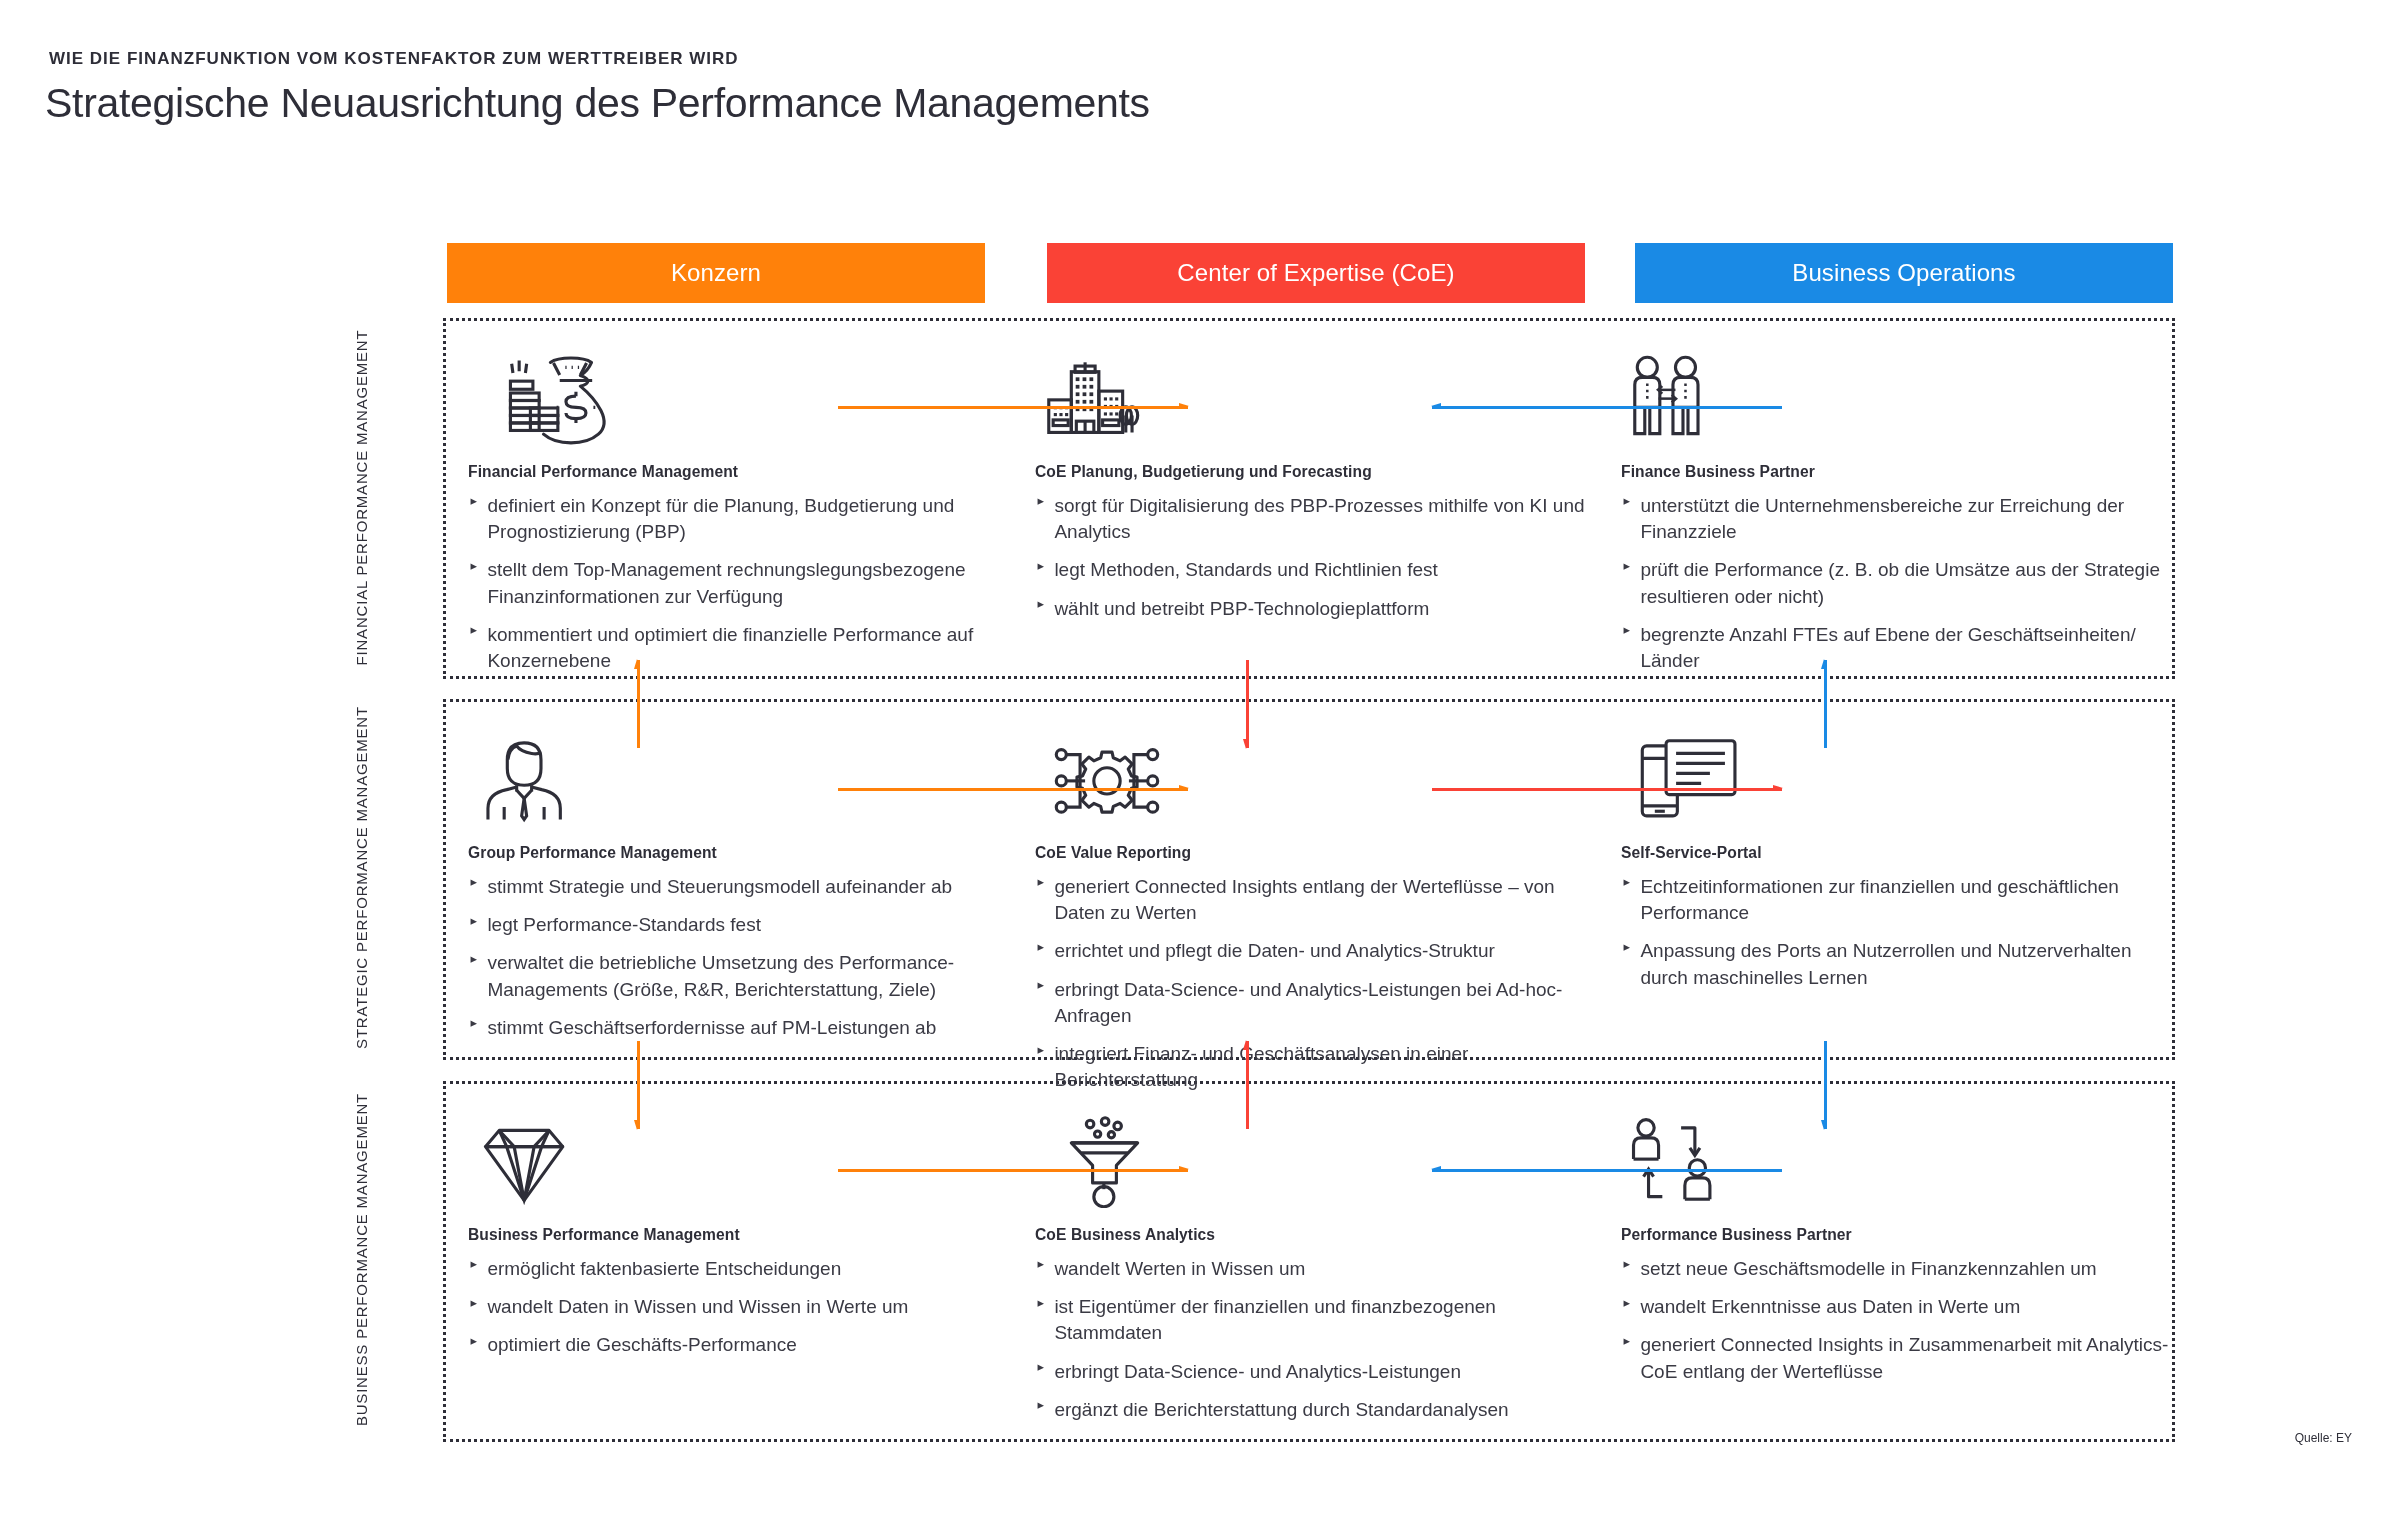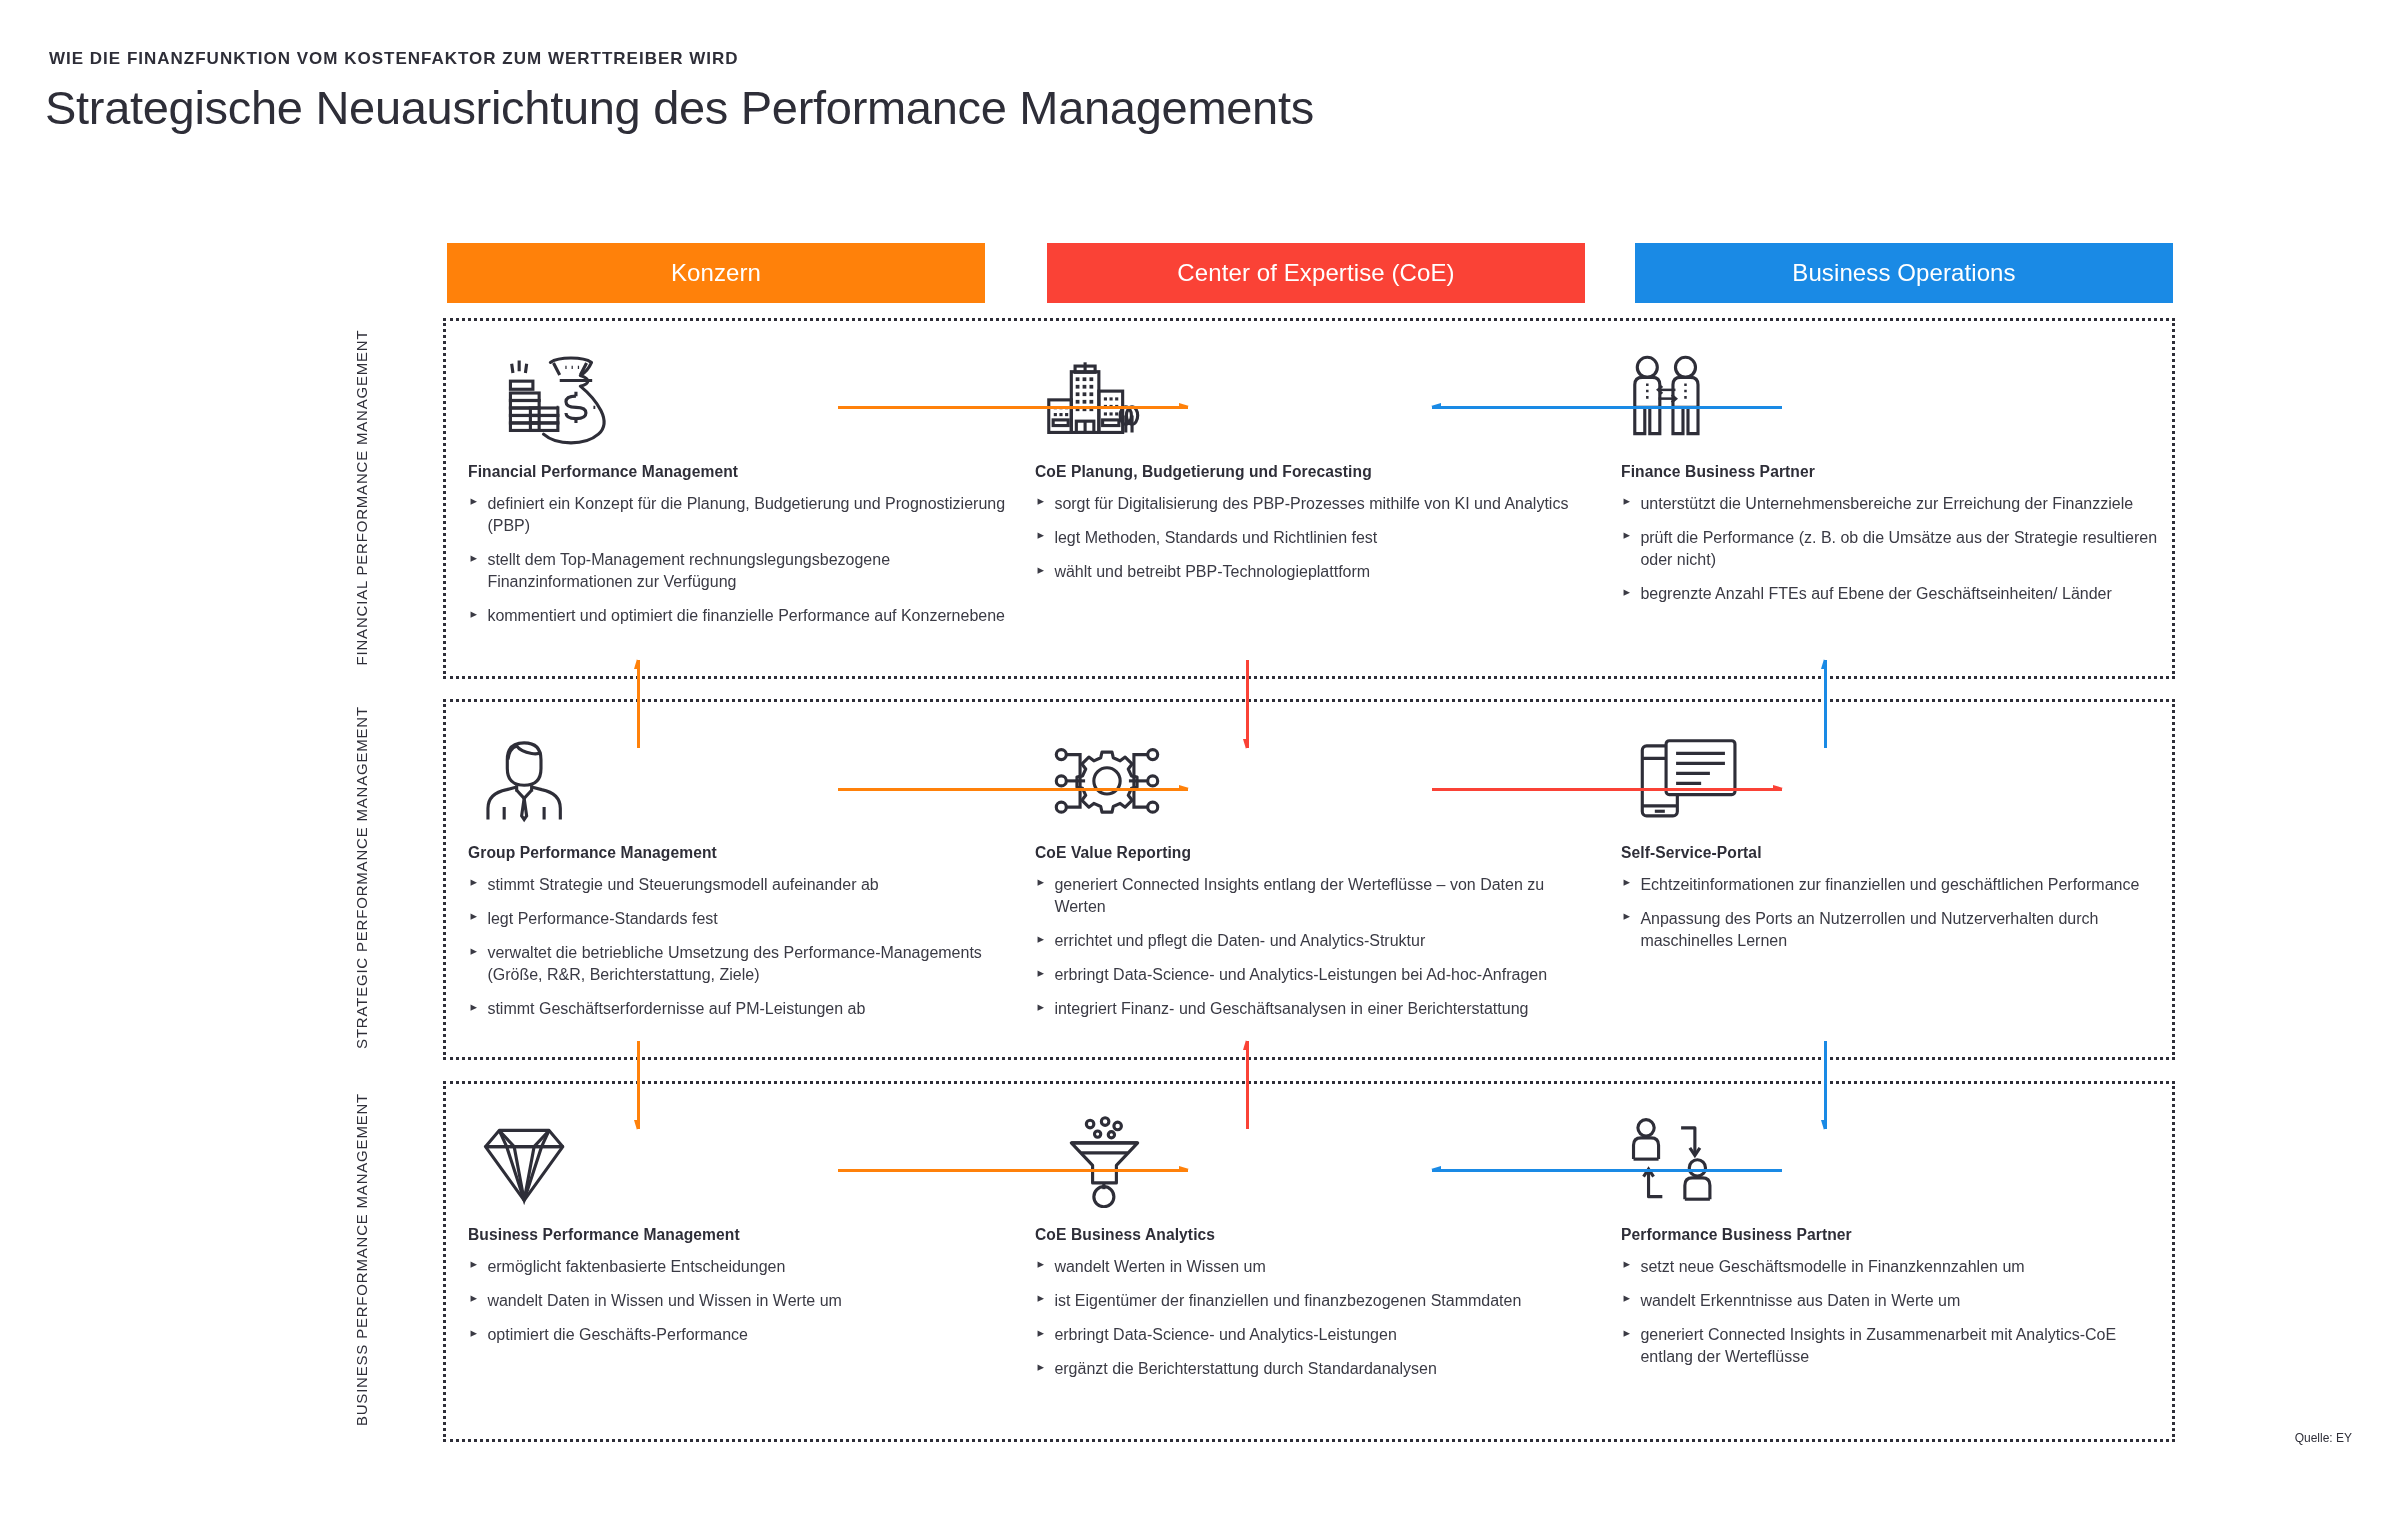--- a/index.html
+++ b/index.html
@@ -13,21 +13,21 @@
   .page { position: relative; width: 2401px; height: 1532px; padding-left: 38px; }
 
   
   .eyebrow {
     position: absolute; left: 49px; top: 49px;
     font-size: 17px; font-weight: 700; letter-spacing: 1px;
     text-transform: uppercase; color: #2e2e38;
   }
   .maintitle {
     position: absolute; left: 45px; top: 80px;
-    font-size: 47px; font-weight: 400; color: #2e2e38;
+    font-size: 41px; font-weight: 400; color: #2e2e38;
     letter-spacing: -0.3px; white-space: nowrap;
   }
 
   
   .colbar {
     position: absolute; top: 243px; height: 60px;
     display: flex; align-items: center; justify-content: center;
     color: #ffffff; font-size: 24px; font-weight: 400; letter-spacing: 0.1px;
   }
   #bar-konzern   { left: 447px;  width: 538px; background: #ff810a; }
@@ -66,21 +66,21 @@
 
   .iconwrap { height: 97px; display: flex; align-items: flex-end; }
   .iconwrap svg { display: block; }
   .cell-title {
     margin-top: 17.5px; font-size: 15.6px; font-weight: 700;
     color: #2e2e38; letter-spacing: 0.1px;
   }
   ul.bullets { list-style: none; margin-top: 12.5px; }
   ul.bullets li {
     position: relative; padding-left: 19.4px; margin-bottom: 12px;
-    font-size: 16px; line-height: 1.38; color: #3a3a44;
+    font-size: 19px; line-height: 1.38; color: #3a3a44;
   }
   ul.bullets li::before {
     content: "\25B8"; position: absolute; left: 2.5px; top: -0.6px;
     font-size: 13px; color: #3a3a44;
   }
 
   
   .harrow { position: absolute; height: 7.5px; }
   .harrow .shaft { position: absolute; top: 2.5px; height: 3.1px; left: 0; right: 0; }
   .harrow .head {

